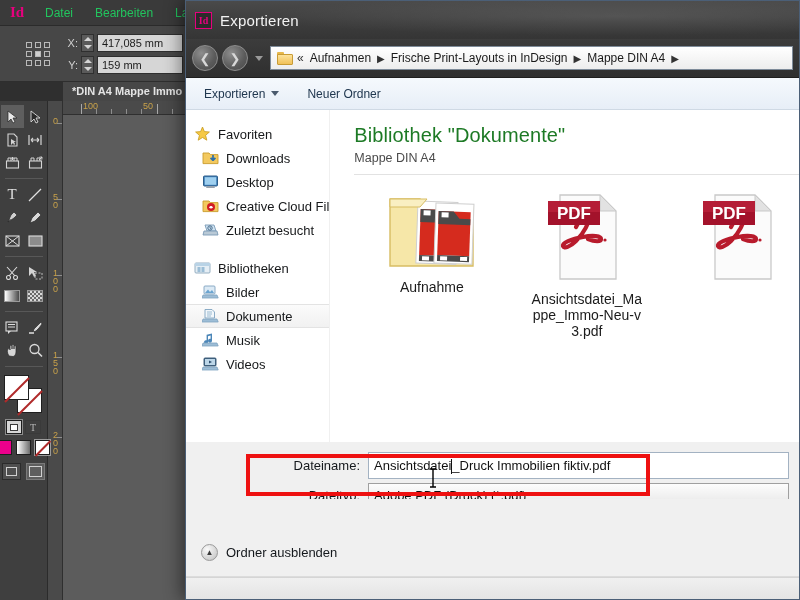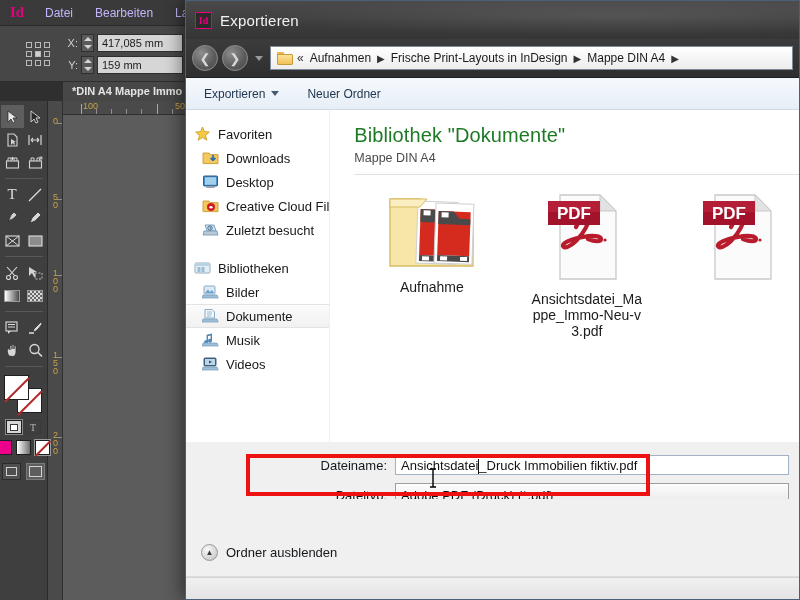--- a/index.html
+++ b/index.html
@@ -16,21 +16,21 @@
   .id-menubar {
     position: absolute; left: 0; top: 0; width: 800px; height: 26px;
     background: #3a3a3a; border-bottom: 1px solid #2b2b2b;
     display: flex; align-items: center; gap: 0;
   }
   .id-logo {
     width: 34px; height: 26px; display: flex; align-items: center; justify-content: center;
     color: #e6007e; font-weight: bold; font-size: 15px; font-family: "Liberation Serif", serif;
   }
   .id-menu-item {
-    color: #c4b5fd; font-size: 12px; padding: 0 11px; line-height: 26px;
+    color: #22c55e; font-size: 12px; padding: 0 11px; line-height: 26px;
     white-space: nowrap;
   }
 
   .id-control-bar {
     position: absolute; left: 0; top: 26px; width: 800px; height: 56px;
     background: #474747; border-bottom: 1px solid #2e2e2e;
     display: flex; align-items: center;
   }
   .ref-grid {
     width: 44px; height: 40px; margin-left: 16px;
@@ -241,26 +241,26 @@
   .file-cell { width: 155px; display: flex; flex-direction: column; align-items: center; }
   .file-name {
     margin-top: 6px; font-size: 14px; color: #1b1b1b; text-align: center;
     line-height: 16px; width: 118px; word-break: break-all;
   }
 
   .folder-ico { width: 96px; height: 84px; position: relative; }
   .pdf-ico { width: 82px; height: 96px; position: relative; }
 
   .dlg-fields { background: #f0f0f0; padding: 0; position: relative; height: 80px; }
-  .frow { display: flex; align-items: center; height: 26px; margin-top: 10px; margin-left: 27px; }
+  .frow { display: flex; align-items: center; height: 26px; margin-top: 10px; }
   .frow .flbl {
     width: 182px; text-align: right; padding-right: 8px; font-size: 13px; color: #14181c;
   }
   .f-input {
-    flex: 1; margin-right: 10px; height: 20px; background: #fff; border: 1px solid #a3b2c2;
+    flex: 1; margin-right: 10px; height: 27px; background: #fff; border: 1px solid #a3b2c2;
     display: flex; align-items: center; padding: 0 5px; font-size: 13px; color: #111;
     position: relative;
   }
   .caret-bar {
     display: inline-block; width: 1px; height: 15px; background: #111; margin: 0 0px;
     position: relative; top: 1px;
   }
   .f-select {
     flex: 1; margin-right: 10px; height: 24px;
     background: linear-gradient(180deg,#fdfdfd,#e6e6e6);
@@ -358,21 +358,21 @@
       </div>
     </div>
 
     <div class="id-tabbar">
       <div class="id-tab">*DIN A4 Mappe Immo</div>
     </div>
 
     <div class="id-ruler-h">
       <span class="num" style="left:20px">100</span>
       <span class="tickM" style="left:18px"></span>
-      <span class="num" style="left:112px">50</span>
+      <span class="num" style="left:80px">50</span>
       <span class="tickM" style="left:94px"></span>
       <span class="tick" style="left:33px"></span>
         <span class="tick" style="left:48px"></span>
       <span class="tick" style="left:63px"></span>
         <span class="tick" style="left:78px"></span>
       <span class="tick" style="left:109px"></span>
         <span class="tick" style="left:124px"></span>
       <span class="tick" style="left:139px"></span>
         <span class="tick" style="left:154px"></span>
       <span class="tickM" style="left:169px"></span>

